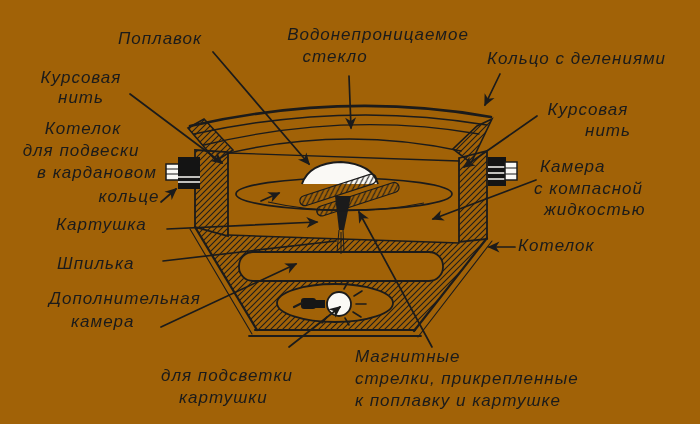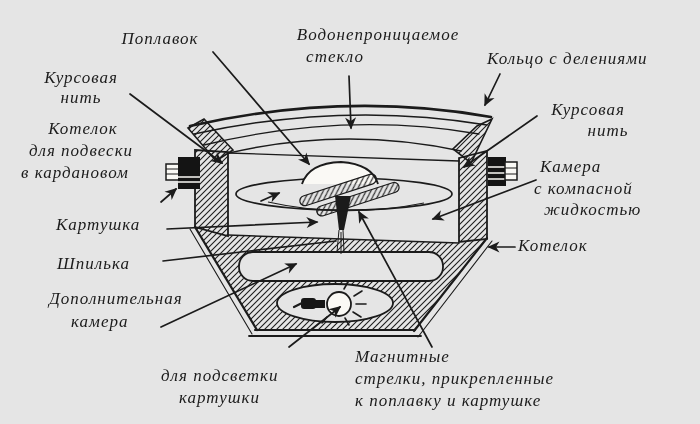--- a/index.html
+++ b/index.html
@@ -1,19 +1,19 @@
 <!DOCTYPE html>
 <html><head>
 <meta charset="utf-8">
 <style>
   html,body { margin:0; padding:0; }
   #page {
     position:relative; width:700px; height:424px;
-    background:#e5e5e5; overflow:hidden;
-    font-family:Liberation Serif, serif;
+    background:#a16207; overflow:hidden;
+    font-family:Liberation Sans, sans-serif;
   }
   #page svg { position:absolute; left:0; top:0; }
   .lbl {
     position:absolute;
     font-style:italic;
     font-size:17px;
     line-height:20px;
     letter-spacing:1px;
     color:#1b1b1b;
     white-space:nowrap;
@@ -135,21 +135,22 @@
   <div class="lbl c" style="left:272px; top:25px; width:212px;">Водонепроницаемое</div>
   <div class="lbl c" style="left:292px; top:47px; width:86px;">стекло</div>
 
   <div class="lbl" style="left:487px; top:49px;">Кольцо с делениями</div>
 
   <div class="lbl c" style="left:26px; top:68px; width:110px;">Курсовая</div>
   <div class="lbl c" style="left:26px; top:88px; width:110px;">нить</div>
 
   <div class="lbl c" style="left:38px; top:119px; width:90px;">Котелок</div>
   <div class="lbl c" style="left:5px; top:141px; width:152px;">для подвески</div>
-  <div class="lbl c" style="left:0px; top:163px; width:150px;">в кардановом</div>
+  <div class="lbl c" style="left:0px; top:163px; width:150px;padding-left:22px;">в кардановом</div>
+  <div class="lbl c" style="left:86px; top:187px; width:86px;">кольце</div>
 
   <div class="lbl c" style="left:536px; top:100px; width:104px;">Курсовая</div>
   <div class="lbl c" style="left:556px; top:121px; width:104px;">нить</div>
 
   <div class="lbl" style="left:540px; top:157px;">Камера</div>
   <div class="lbl" style="left:534px; top:179px;">с компасной</div>
   <div class="lbl" style="left:544px; top:200px;">жидкостью</div>
 
   <div class="lbl" style="left:56px; top:215px;">Картушка</div>
 

